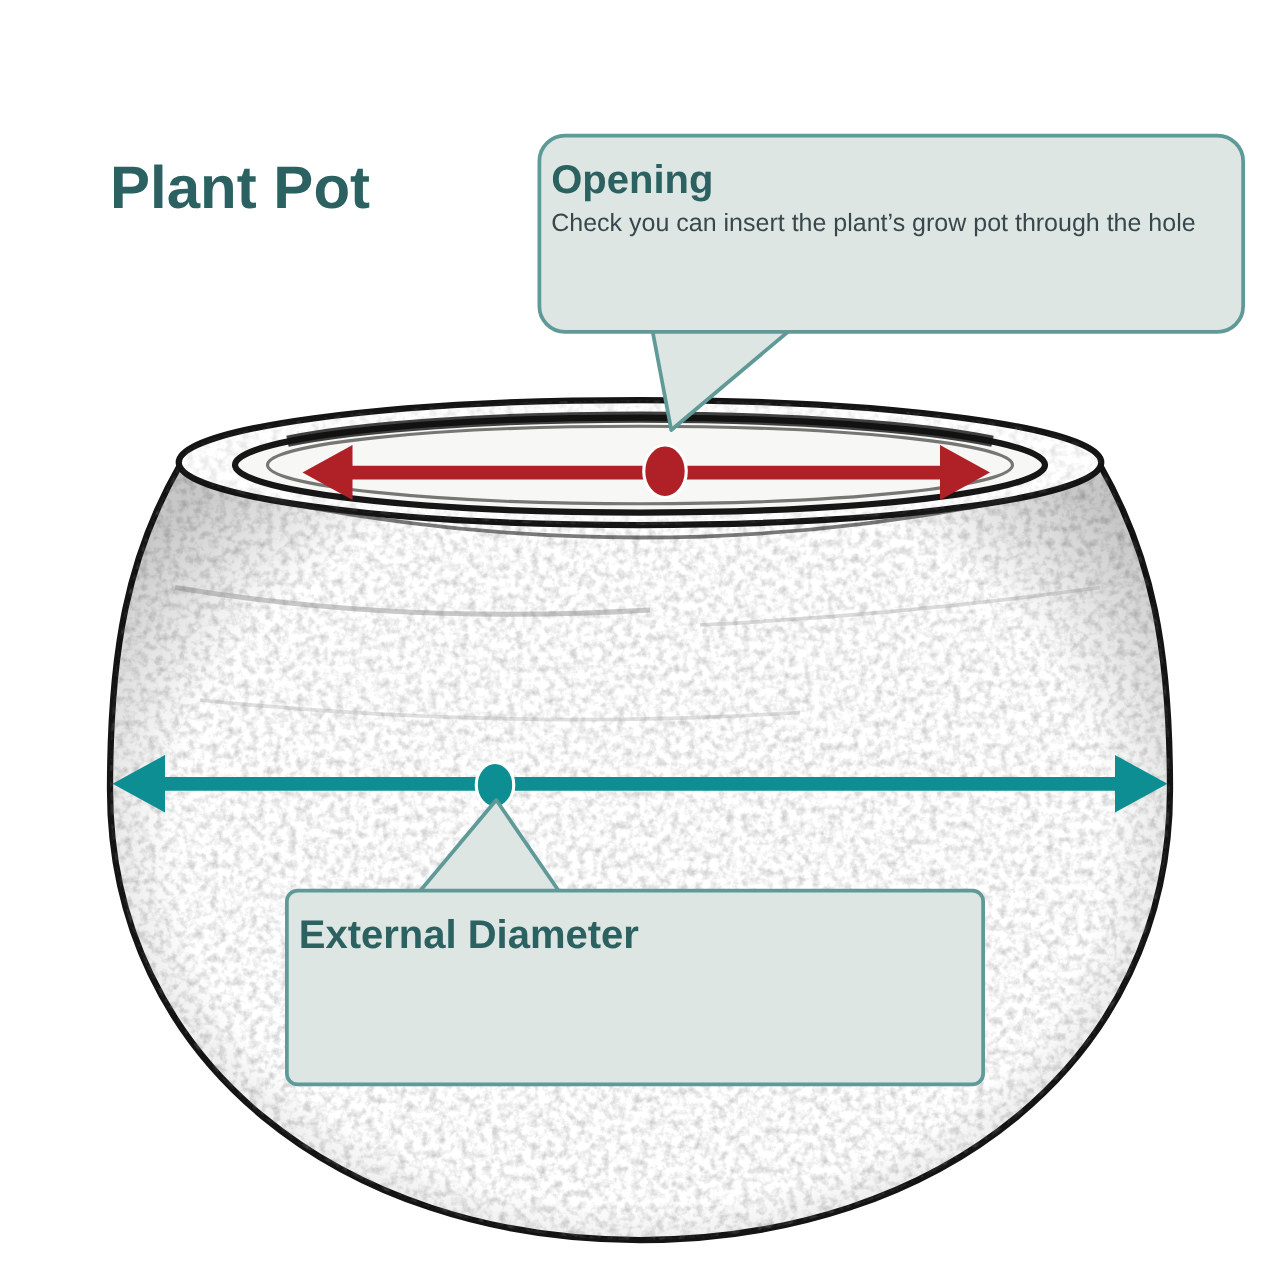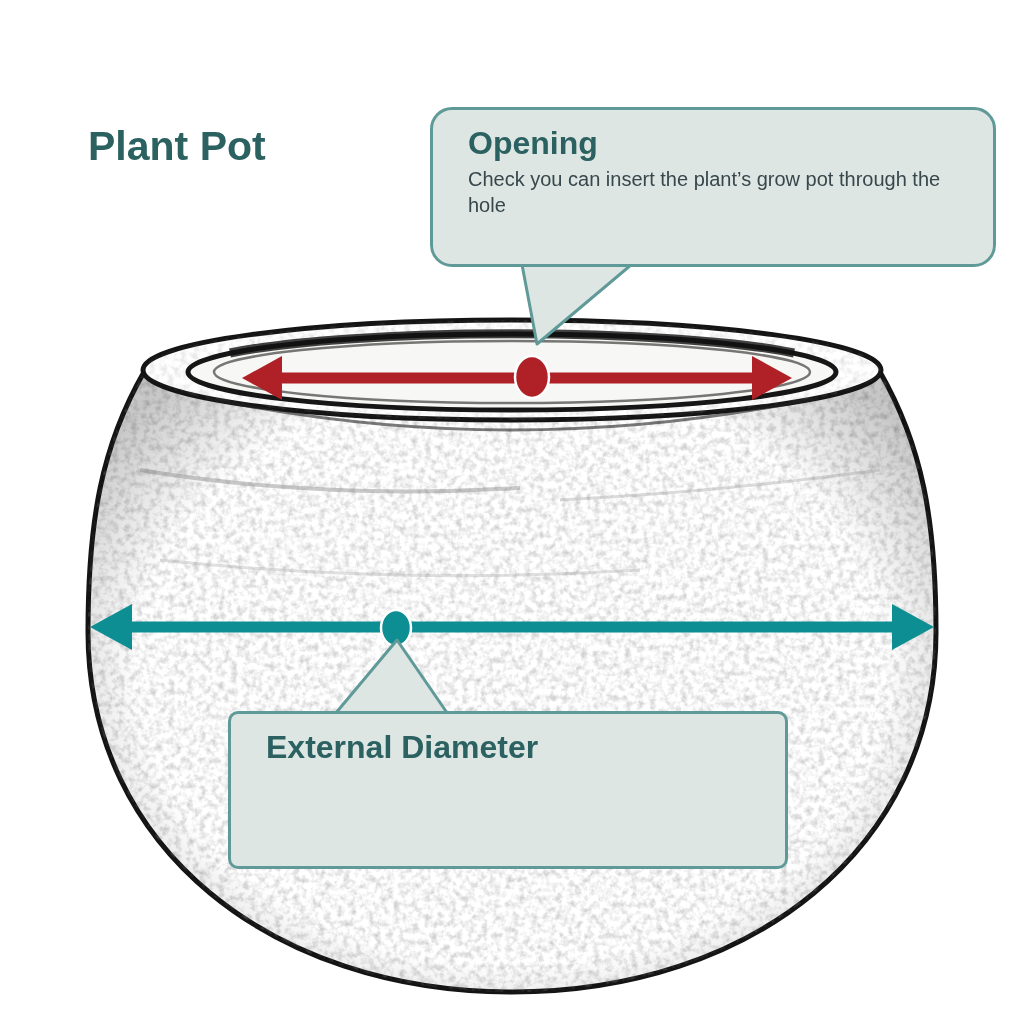--- a/index.html
+++ b/index.html
@@ -8,40 +8,40 @@
     width: 1024px;
     height: 1024px;
     background: #ffffff;
     overflow: hidden;
     font-family: "Liberation Sans", sans-serif;
   }
   .page-title {
     position: absolute;
     left: 88px;
     top: 120px;
-    font-size: 41px;
+    font-size: 48px;
     font-weight: 700;
     color: #2b6160;
     line-height: 1.28;
     z-index: 2;
   }
   .diagram-svg {
     position: absolute;
     left: 0; top: 0;
     width: 1024px;
     height: 1024px;
     z-index: 1;
   }
   .callout {
     position: absolute;
     box-sizing: border-box;
     background: #dee6e3;
     border: 3px solid #5f9a98;
     border-radius: 22px;
-    padding: 14px 35px;
+    padding: 14px 8px;
     z-index: 3;
     color: #37474b;
   }
   .callout-title {
     font-size: 32px;
     font-weight: 700;
     color: #2b6160;
     margin: 0 0 4px 0;
     line-height: 1.2;
   }

